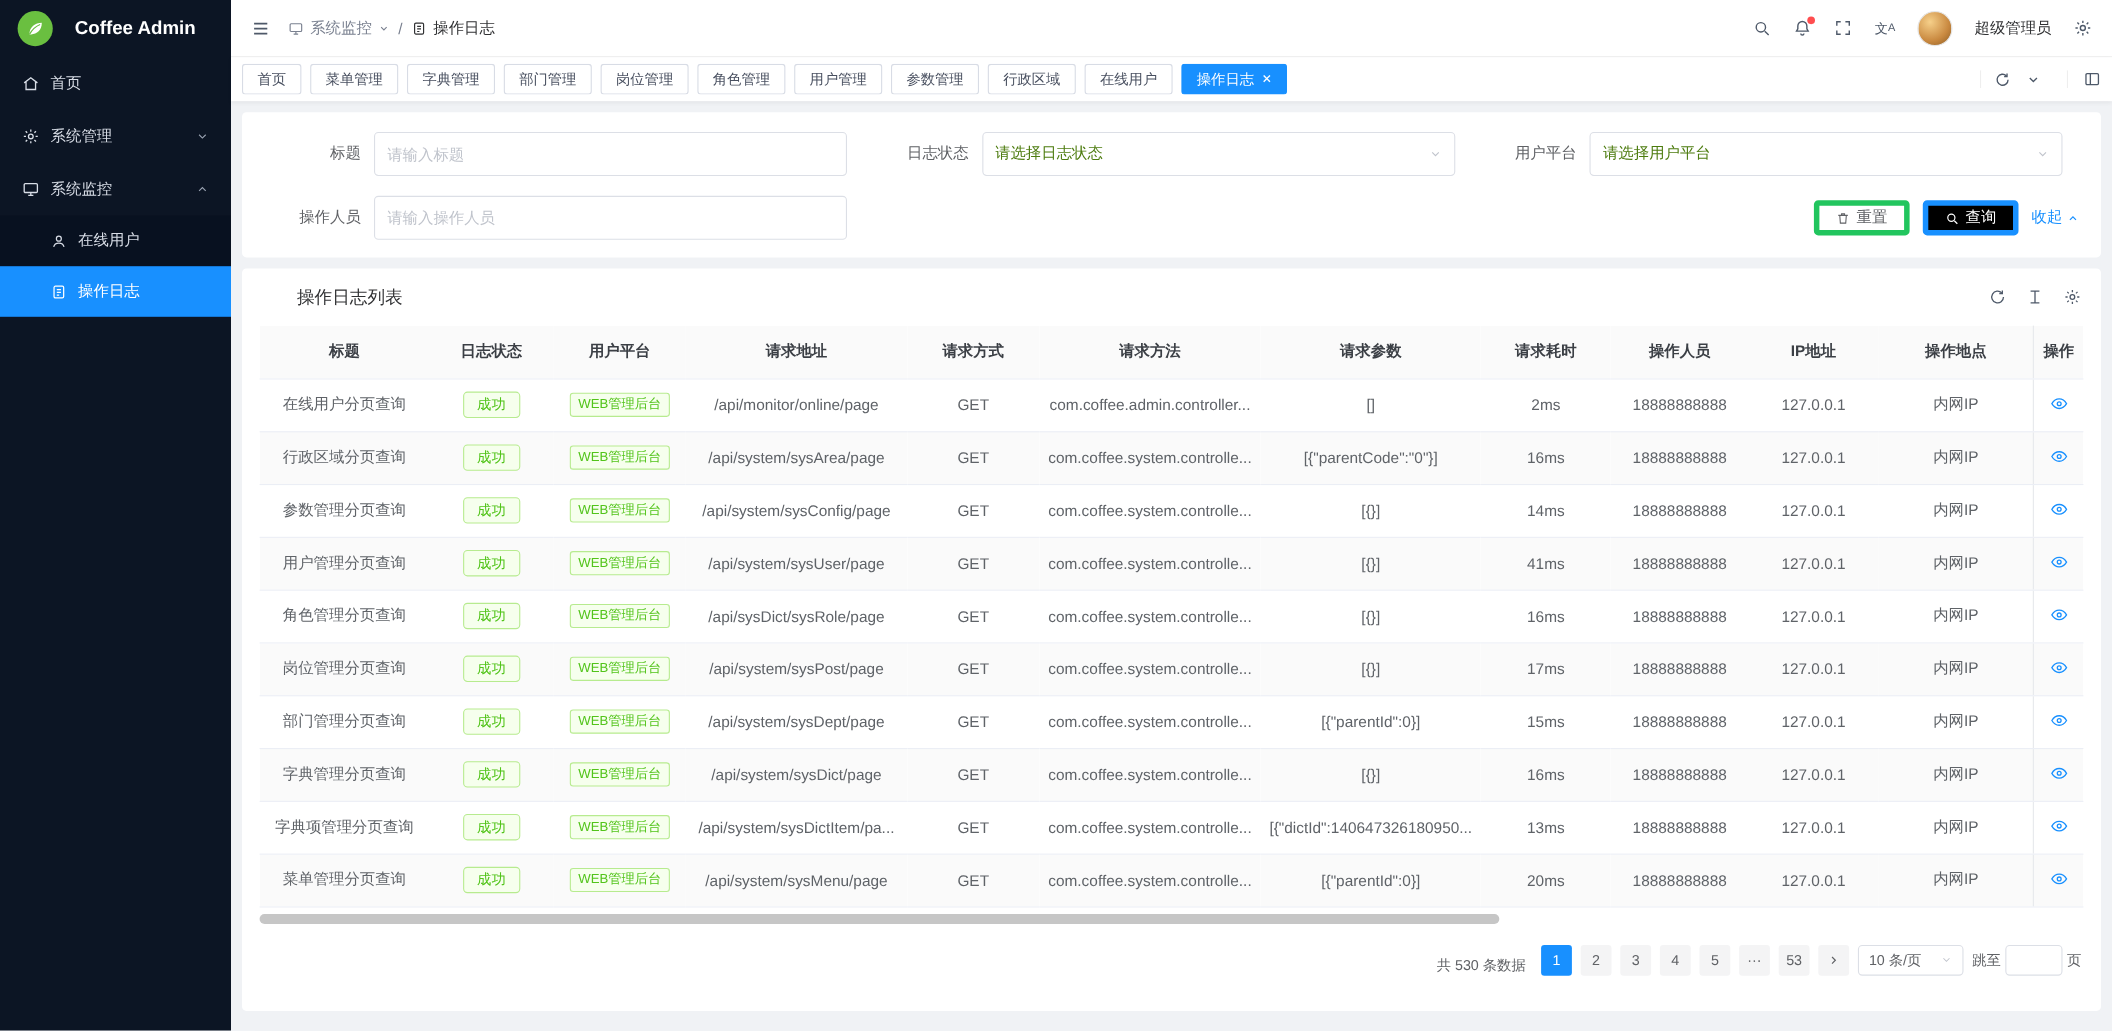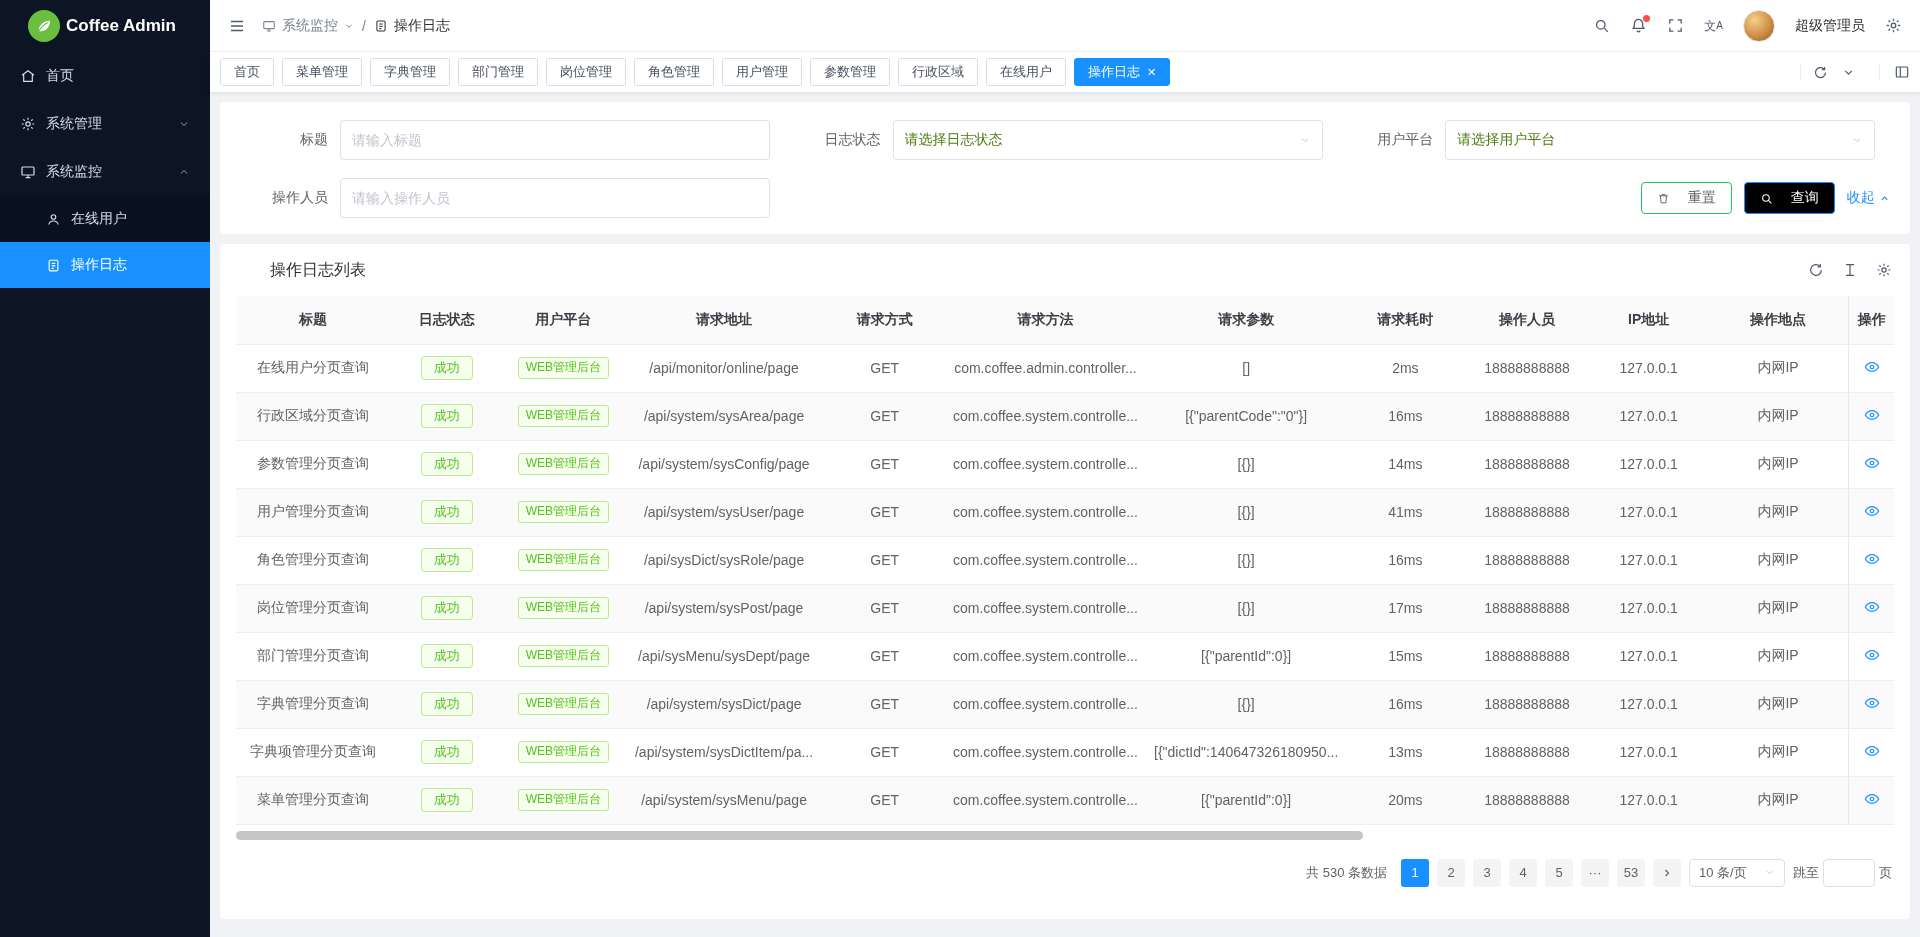--- a/index.html
+++ b/index.html
@@ -2,21 +2,21 @@
 <html><head>
 <meta charset="utf-8">
 <style>
   * { margin:0; padding:0; box-sizing:border-box; }
   html,body { width:1920px; height:937px; overflow:hidden;
     font-family:"Liberation Sans","DejaVu Sans",sans-serif; font-size:14px; color:#333; background:#f0f2f5; }
   .app { display:flex; width:100%; height:100%; }
 
   
   .sidebar { width:210px; flex-shrink:0; background:#0c1524; color:#d8dde6; display:flex; flex-direction:column; }
-  .logo { height:52px; display:flex; align-items:center; gap:6px; padding:0 28px; }
+  .logo { height:52px; display:flex; align-items:center; gap:20px; padding:0 16px; }
   .logo-badge { width:32px; height:32px; border-radius:50%; background:#6abf40; display:flex; align-items:center; justify-content:center; flex-shrink:0; }
   .logo-text { font-weight:bold; font-size:17px; color:#fff; white-space:nowrap; }
   .menu-item { height:48px; display:flex; align-items:center; gap:10px; padding:0 20px; font-size:14px; color:#d8dde6; cursor:pointer; }
   .menu-item svg { flex-shrink:0; }
   .menu-item .chev { margin-left:auto; color:#9aa3b2; }
   .submenu { background:#081120; }
   .submenu .menu-item { padding-left:46px; height:46px; }
   .menu-item.active { background:#1890ff; color:#fff; }
 
   
@@ -50,21 +50,21 @@
   .filter-card { padding:18px 16px 16px; }
   .filter-grid { display:flex; flex-wrap:wrap; row-gap:18px; align-items:center; }
   .filter-item { display:flex; align-items:center; width:33.33%; }
   .filter-item label { width:104px; text-align:right; padding-right:12px; color:#606266; white-space:nowrap; }
   .ctrl { height:40px; width:430px; border:1px solid #dcdfe6; border-radius:4px; background:#fff; display:flex; align-items:center; padding:0 11px; gap:8px; }
   .ctrl input { border:none; outline:none; width:100%; font-size:14px; font-family:inherit; color:#303133; background:transparent; }
   .ctrl input::placeholder { color:#c0c4cc; }
   .ctrl .ph { color:#4d7c0f; flex:1; white-space:nowrap; overflow:hidden;font-family:Liberation Serif, serif; }
   .ctrl .chev { color:#c0c4cc; }
   .filter-actions { width:66.66%; display:flex; align-items:center; justify-content:flex-end; gap:12px; padding-right:4px; }
-  .btn { height:32px; padding:0 15px; border-radius:4px; border:1px solid #22c55e; background:#fff; display:inline-flex; align-items:center; gap:18px; font-size:14px; color:#606266; cursor:pointer; font-family:inherit; }
+  .btn { height:32px; padding:0 15px; border-radius:4px; border:5px solid #22c55e; background:#fff; display:inline-flex; align-items:center; gap:6px; font-size:14px; color:#606266; cursor:pointer; font-family:inherit; }
   .btn.primary { background:#000000; border-color:#1890ff; color:#fff; }
   .link { color:#1890ff; display:inline-flex; align-items:center; gap:4px; cursor:pointer; font-size:14px; }
 
   
   .table-card { display:flex; flex-direction:column; }
   .card-header { height:52px; display:flex; align-items:center; justify-content:space-between; padding:0 18px;margin-left:32px; }
   .card-title { font-size:16px; color:#303133; }
   .card-tools { display:flex; align-items:center; gap:18px; color:#515a6e; }
   .table-wrap { padding:0 16px; }
   table { width:100%; border-collapse:collapse; table-layout:fixed; }
@@ -72,21 +72,21 @@
   td { height:48px; font-size:14px; color:#5f6368; text-align:center; border-bottom:1px solid #ebeef5; padding:0 6px; white-space:nowrap; overflow:hidden; text-overflow:ellipsis; background:#fff; }
   tr.stripe td { background:#fafafa; }
   td.op, th.op { border-left:1px solid #e6e8eb; box-shadow:-8px 0 8px -8px rgba(0,0,0,.18); }
   .tag-success { display:inline-block; padding:3px 12px; font-size:13px; color:#52c41a; background:#f6ffed; border:1px solid #b7eb8f; border-radius:4px; line-height:1.3; }
   .tag-platform { display:inline-block; padding:2px 7px; font-size:12px; color:#52c41a; background:#f6ffed; border:1px solid #b7eb8f; border-radius:3px; line-height:1.3; }
   .eye-btn { color:#1890ff; cursor:pointer; display:inline-flex; align-items:center; justify-content:center; }
   .hscroll { height:12px; margin:6px 16px 2px; }
   .hscroll .thumb { width:68%; height:9px; border-radius:5px; background:#c6c6c6; }
 
   
-  .pager { display:flex; align-items:center; justify-content:flex-end; gap:8px; padding:14px 18px 32px; color:#606266; font-size:13px; }
+  .pager { display:flex; align-items:flex-end; justify-content:flex-end; gap:8px; padding:14px 18px 32px; color:#606266; font-size:13px; }
   .pager .total { margin-right:6px; font-size:13px; color:#606266; }
   .page-btn { min-width:28px; height:28px; padding:0 6px; border-radius:3px; background:#f4f4f5; color:#606266; display:inline-flex; align-items:center; justify-content:center; cursor:pointer; font-size:13px; }
   .page-btn.active { background:#1890ff; color:#fff; }
   .page-size { height:28px; min-width:96px; border:1px solid #dcdfe6; border-radius:4px; background:#fff; display:inline-flex; align-items:center; justify-content:space-between; gap:8px; padding:0 9px; cursor:pointer; color:#606266; }
   .jump { display:flex; align-items:center; gap:4px; }
   .jump input { width:52px; height:28px; border:1px solid #dcdfe6; border-radius:4px; outline:none; padding:0 6px; font-family:inherit; font-size:13px; }
   svg { display:block; }
 </style>
 </head>
 <body>
@@ -521,21 +521,21 @@
                       <svg width="16" height="16" viewBox="0 0 24 24" fill="none" stroke="currentColor" stroke-width="1.8">
                         <path d="M2 12s3.8-6.5 10-6.5S22 12 22 12s-3.8 6.5-10 6.5S2 12 2 12z"></path>
                         <circle cx="12" cy="12" r="2.6"></circle>
                       </svg>
                     </span></td>
                 </tr>
                 <tr>
                   <td>部门管理分页查询</td>
                   <td><span class="tag-success">成功</span></td>
                   <td><span class="tag-platform">WEB管理后台</span></td>
-                  <td>/api/sysMenu/sysDept/page</td>
+                  <td>/api/system/sysDept/page</td>
                   <td>GET</td>
                   <td>com.coffee.system.controlle...</td>
                   <td>[{"parentId":0}]</td>
                   <td>15ms</td>
                   <td>18888888888</td>
                   <td>127.0.0.1</td>
                   <td>内网IP</td>
                   <td class="op"><span class="eye-btn">
                       <svg width="16" height="16" viewBox="0 0 24 24" fill="none" stroke="currentColor" stroke-width="1.8">
                         <path d="M2 12s3.8-6.5 10-6.5S22 12 22 12s-3.8 6.5-10 6.5S2 12 2 12z"></path>

